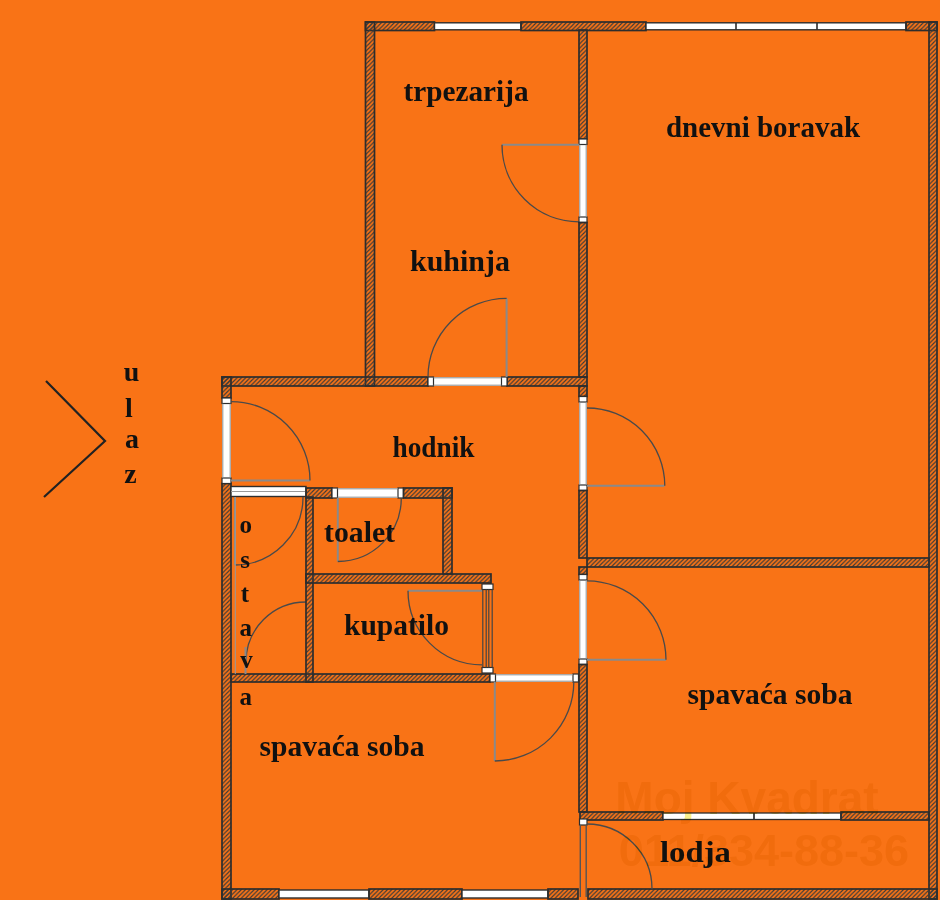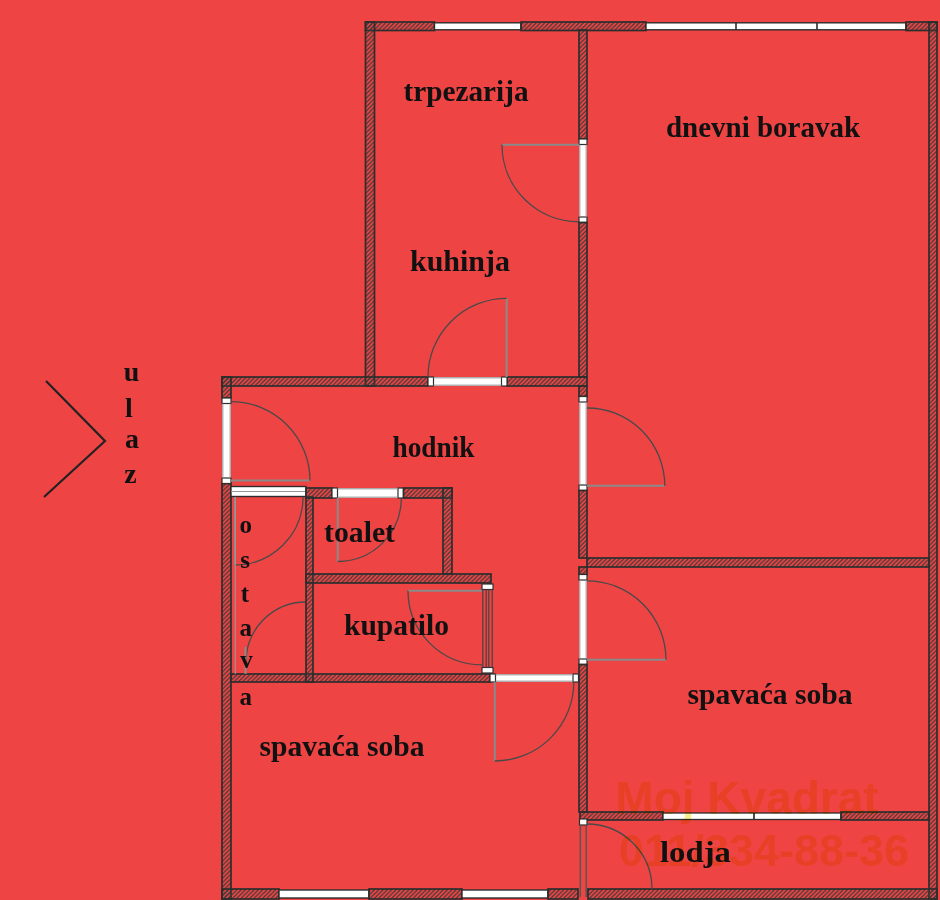--- a/index.html
+++ b/index.html
@@ -1,16 +1,16 @@
 <!DOCTYPE html>
 <html><head>
 <meta charset="utf-8">
 <style>
   html,body{margin:0;padding:0;background:#fff;}
-  .stage{position:relative;width:940px;height:900px;background:#ef4444;overflow:hidden;}
+  .stage{position:relative;width:940px;height:900px;background:#f97316;overflow:hidden;}
   svg{display:block;}
   .lbl{font-family:"Liberation Serif",serif;font-weight:bold;fill:#111;}
   .wm{font-family:"Liberation Sans",sans-serif;font-weight:bold;fill:#f7ef8d;mix-blend-mode:multiply;}
 </style>
 </head>
 <body>
 <div class="stage">
 <svg width="940" height="900" viewBox="0 0 940 900">
 <defs>
 <pattern id="hat" patternUnits="userSpaceOnUse" width="4.3" height="4.3">

